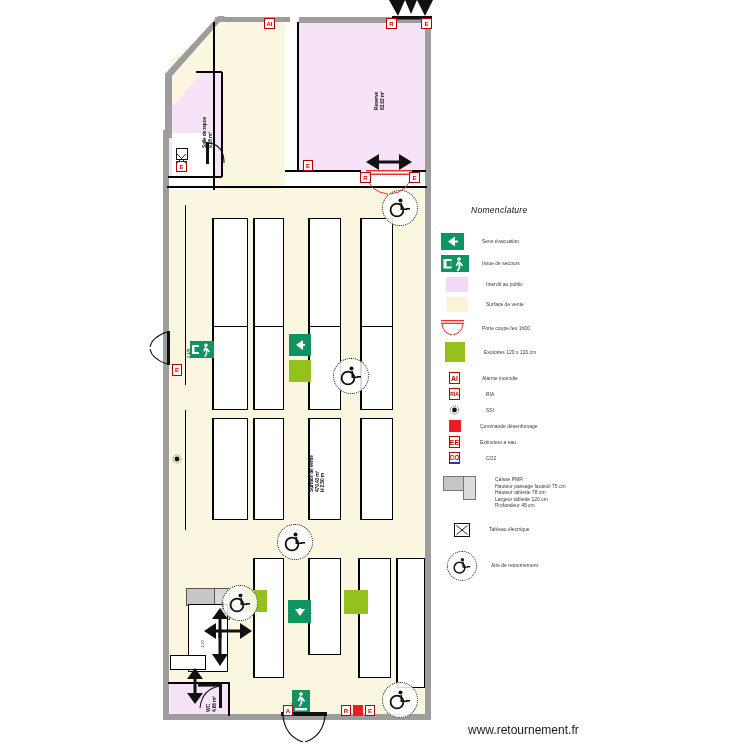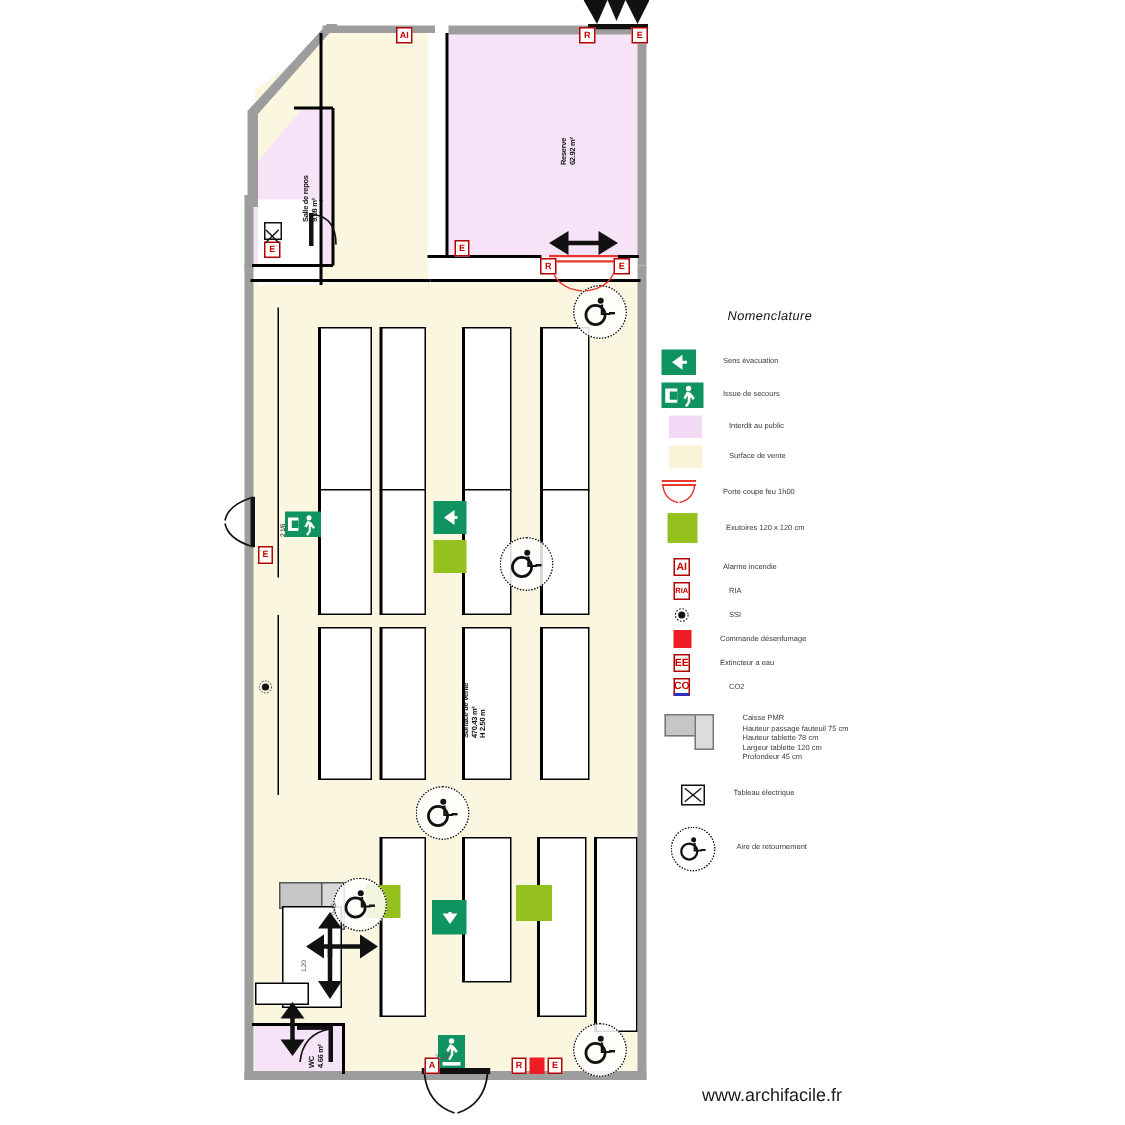--- a/index.html
+++ b/index.html
@@ -40,21 +40,21 @@
   .pmr svg{display:block;}
 
   
   .arrowwrap{position:absolute;}
 
   
   .pcf{position:absolute;}
 
   
   #legend{position:absolute;left:441px;top:205px;width:300px;}
-  .lg-title{font-size:8.5px;font-style:italic;color:#111;margin-left:44px;letter-spacing:0.3px;}
+  .lg-title{font-size:8.5px;font-style:italic;color:#111;margin-left:30px;letter-spacing:0.3px;}
   .lg-row{position:relative;display:flex;align-items:center;min-height:12px;}
   .lg-sw{flex:0 0 auto;margin-right:6px;}
   .lg-tx{font-size:5px;color:#3b3b3b;line-height:6.5px;white-space:pre-line;}
   .sw-box{width:22px;height:15px;}
   .sw-sq{width:20px;height:20px;background:#95c11f;}
   .sw-red{width:12px;height:12px;background:#ee1c25;}
   .sw-pic{width:11px;height:12px;background:#fff;border:0.5px solid #b30000;box-sizing:border-box;
           display:flex;align-items:center;justify-content:center;}
   .sw-pic .g{font-size:7px;color:#cc0000;font-weight:bold;line-height:1;}
   .footer{position:absolute;left:468px;top:723px;font-size:12px;color:#1a1a1a;}
@@ -518,15 +518,15 @@
           <circle cx="12.5" cy="4.5" r="2" fill="#111"></circle>
           <path d="M12.5 7 L12.5 14 L19 14 L19 12.6 L14.1 12.6 L14.1 7 Z" fill="#111"></path>
           <rect x="18" y="12" width="4" height="1.6" fill="#111"></rect>
         </svg>
       </div>
       <div class="lg-tx" style="margin-left:8px;">Aire de retournement</div>
     </div>
 
   </div>
 
-  <div class="footer">www.archifacile.fr</div>
+  <div class="footer">www.retournement.fr</div>
 
 </div>
 
 </body></html>

